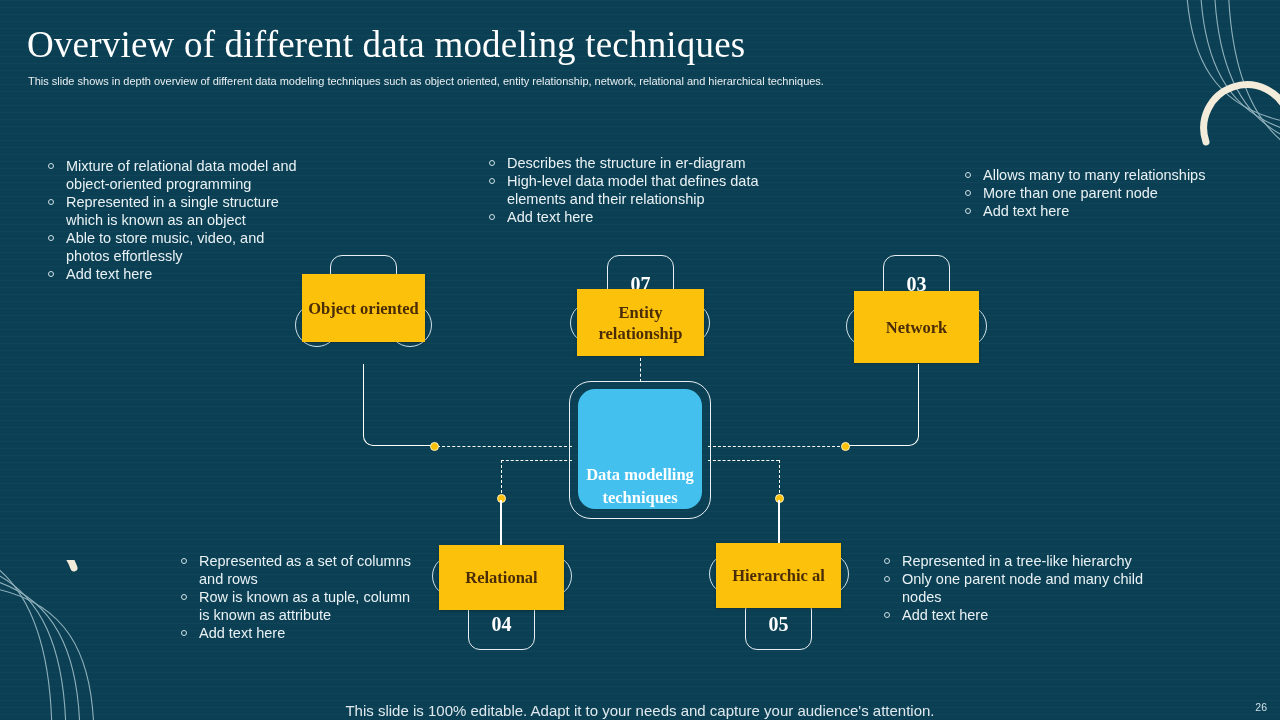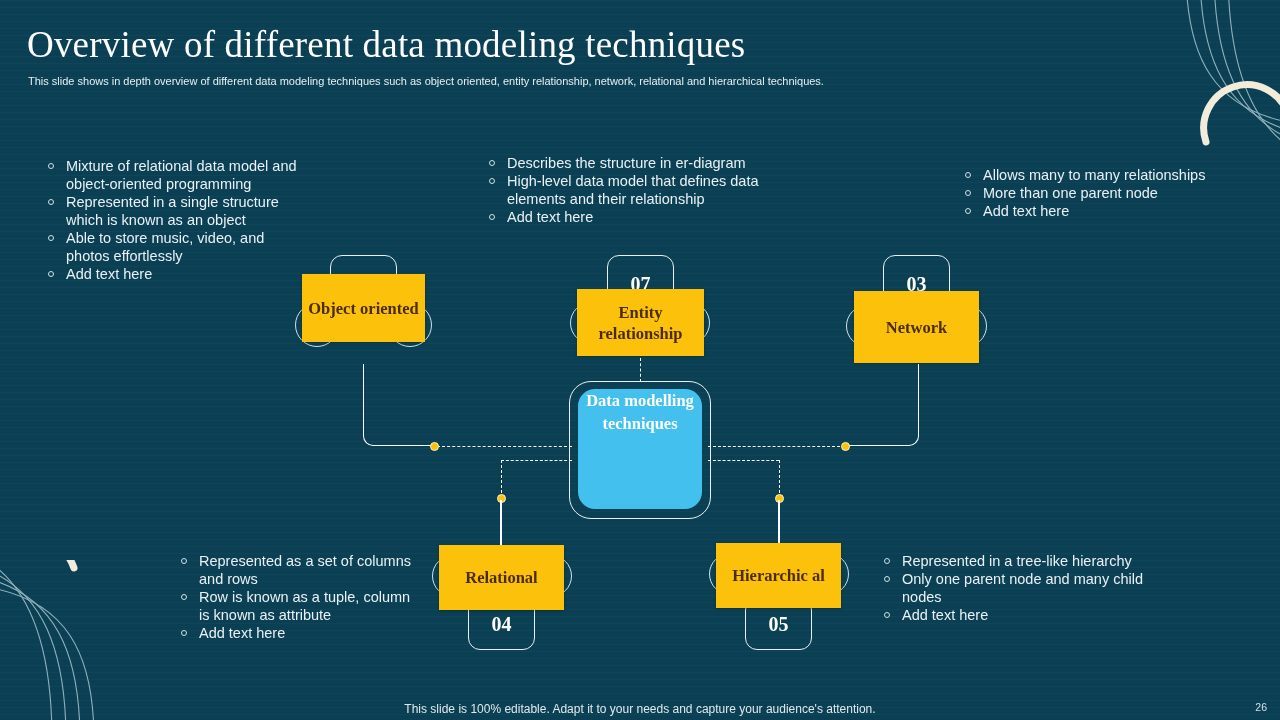--- a/index.html
+++ b/index.html
@@ -68,21 +68,21 @@
     box-shadow:0 1px 3px rgba(0,0,0,.25);
   }
 
   .hub-ring{
     position:absolute;left:569px;top:381px;width:142px;height:138px;
     border:1.6px solid #e8f0f3;border-radius:22px;box-sizing:border-box;
   }
   .hub{
     position:absolute;left:578px;top:389px;width:124px;height:120px;
     background:#44c0ef;border-radius:17px;
-    display:flex;align-items:flex-start;justify-content:center;text-align:center;
+    display:flex;align-items:flex-end;justify-content:center;text-align:center;
     color:#ffffff;font-family:"Liberation Serif",serif;font-weight:bold;
     font-size:16.5px;line-height:23px;
   }
 
   .solid-line{position:absolute;background:#ffffff;}
   .elbow{position:absolute;border:1.5px solid #ffffff;box-sizing:border-box;}
   .dash-h{
     position:absolute;height:0;
     border-top:1.6px dashed #ffffff;
   }
@@ -91,21 +91,21 @@
     border-left:1.6px dashed #ffffff;
   }
   .dot{
     position:absolute;width:9px;height:9px;border-radius:50%;
     background:#fcc20b;border:1px solid #fff0bd;box-sizing:border-box;
   }
 
   
   .footer-note{
     position:absolute;left:0;right:0;top:702px;text-align:center;
-    font-size:12px;color:#dfe9ed;
+    font-size:15px;color:#dfe9ed;
   }
   .page-num{
     position:absolute;right:13px;top:701px;font-size:10.5px;color:#cfe0e6;
   }
 </style>
 </head>
 <body>
 
 <div class="bg-texture"></div>
 

